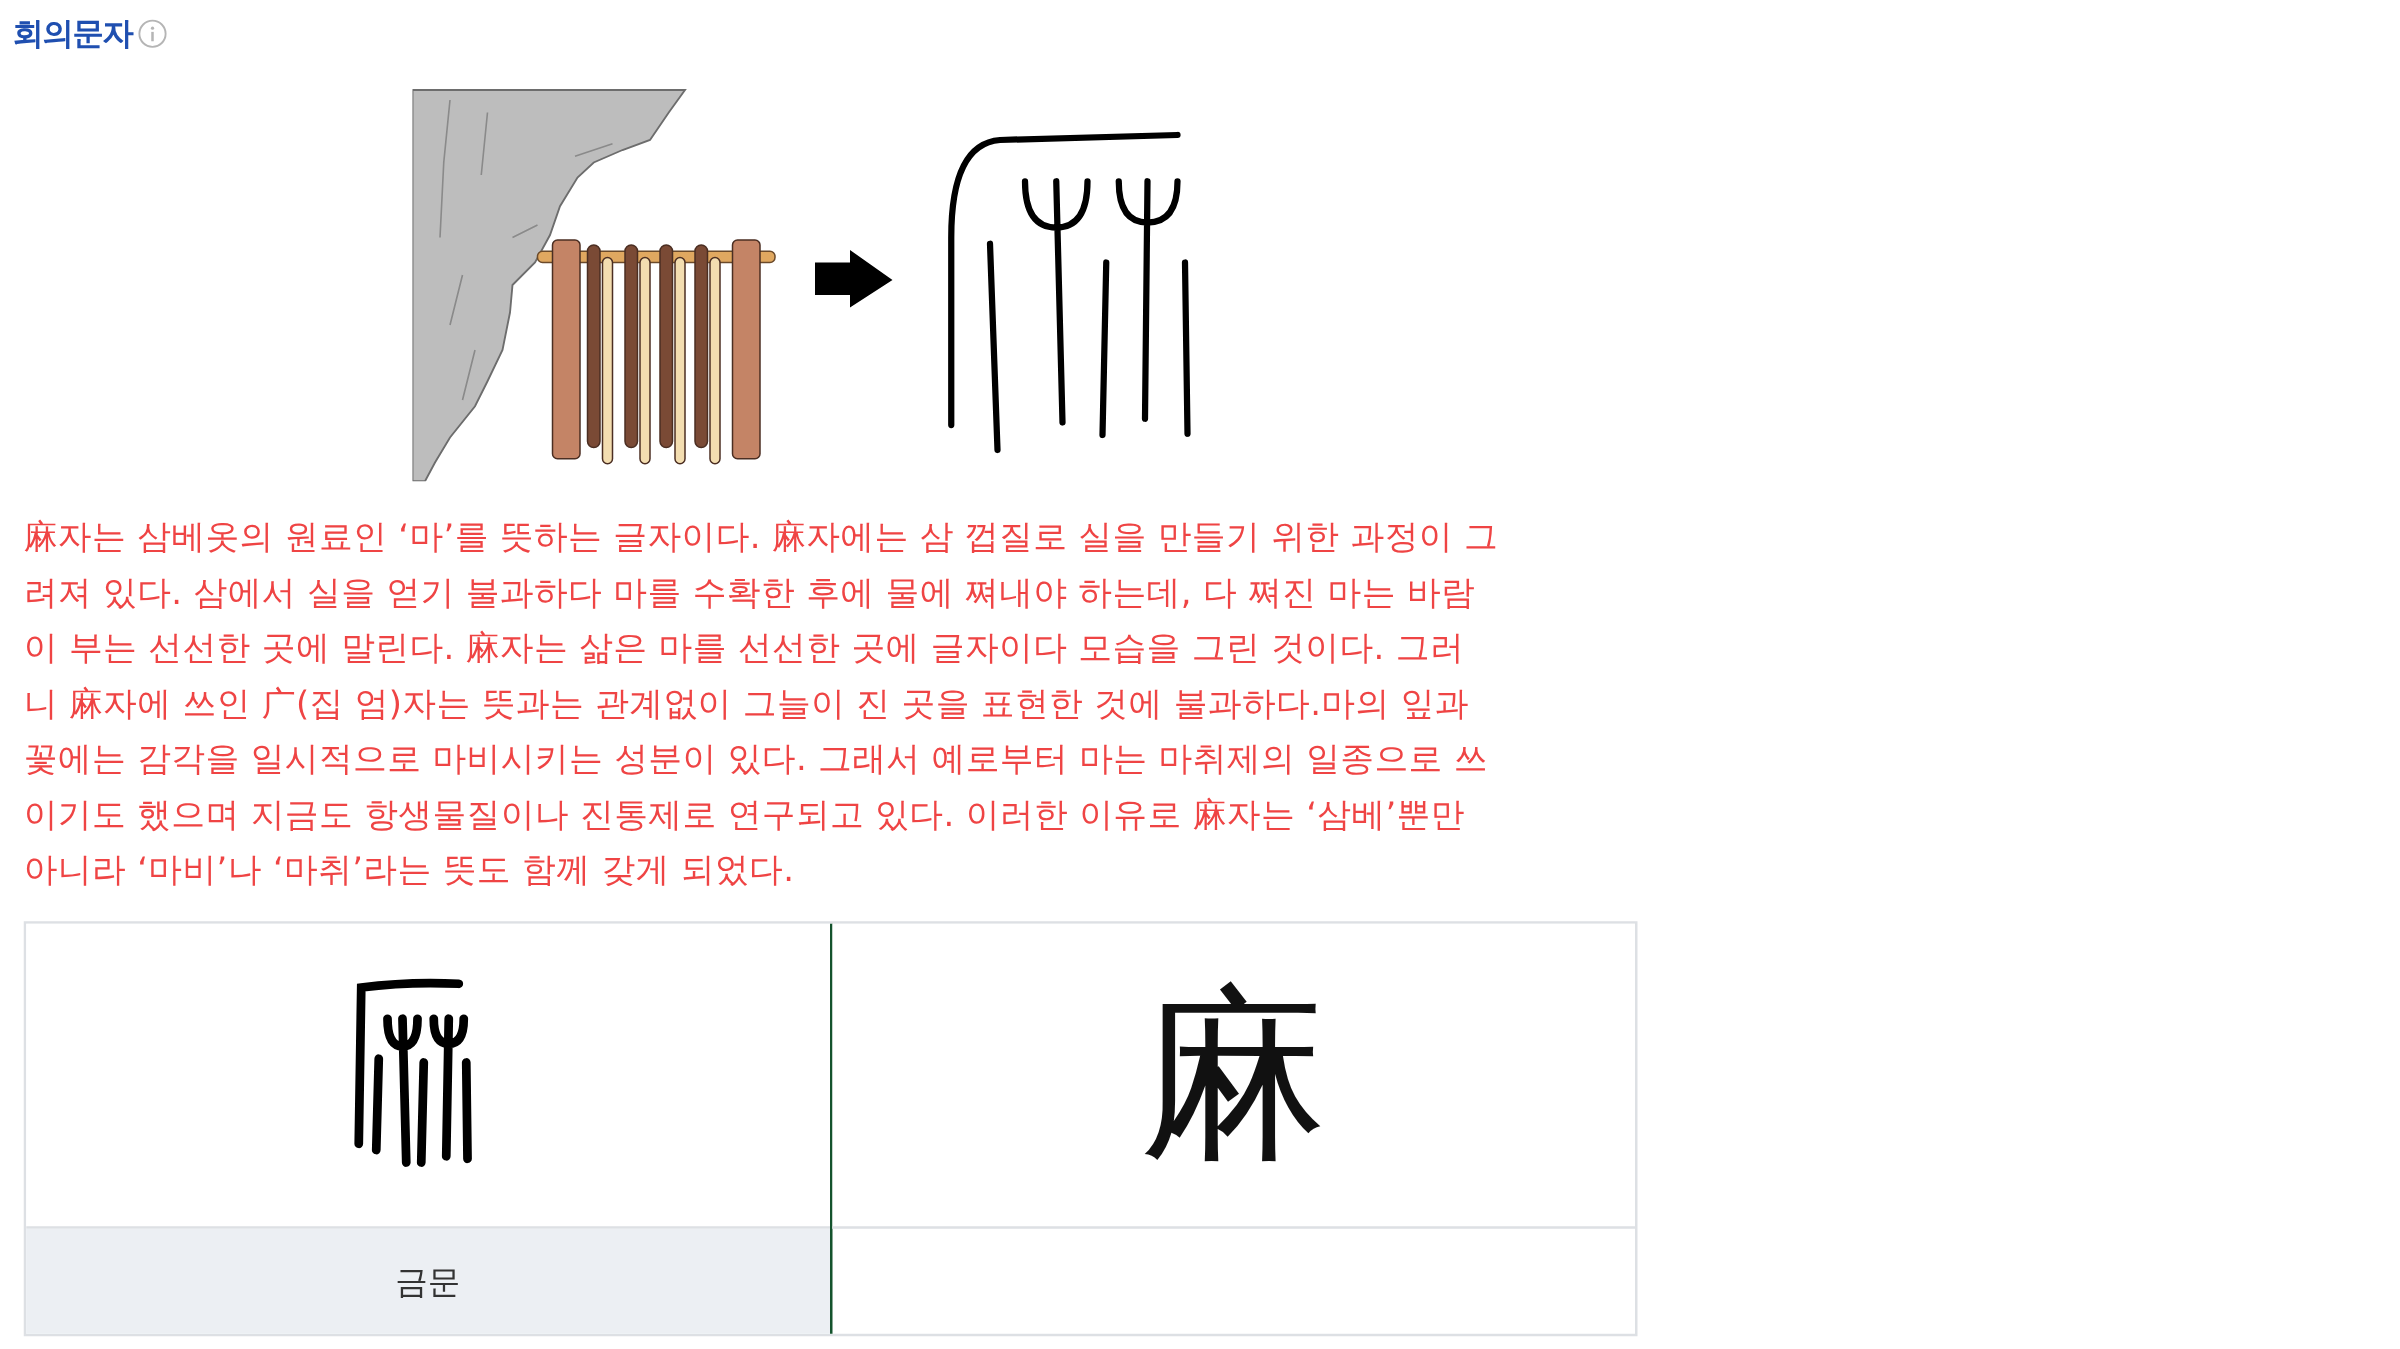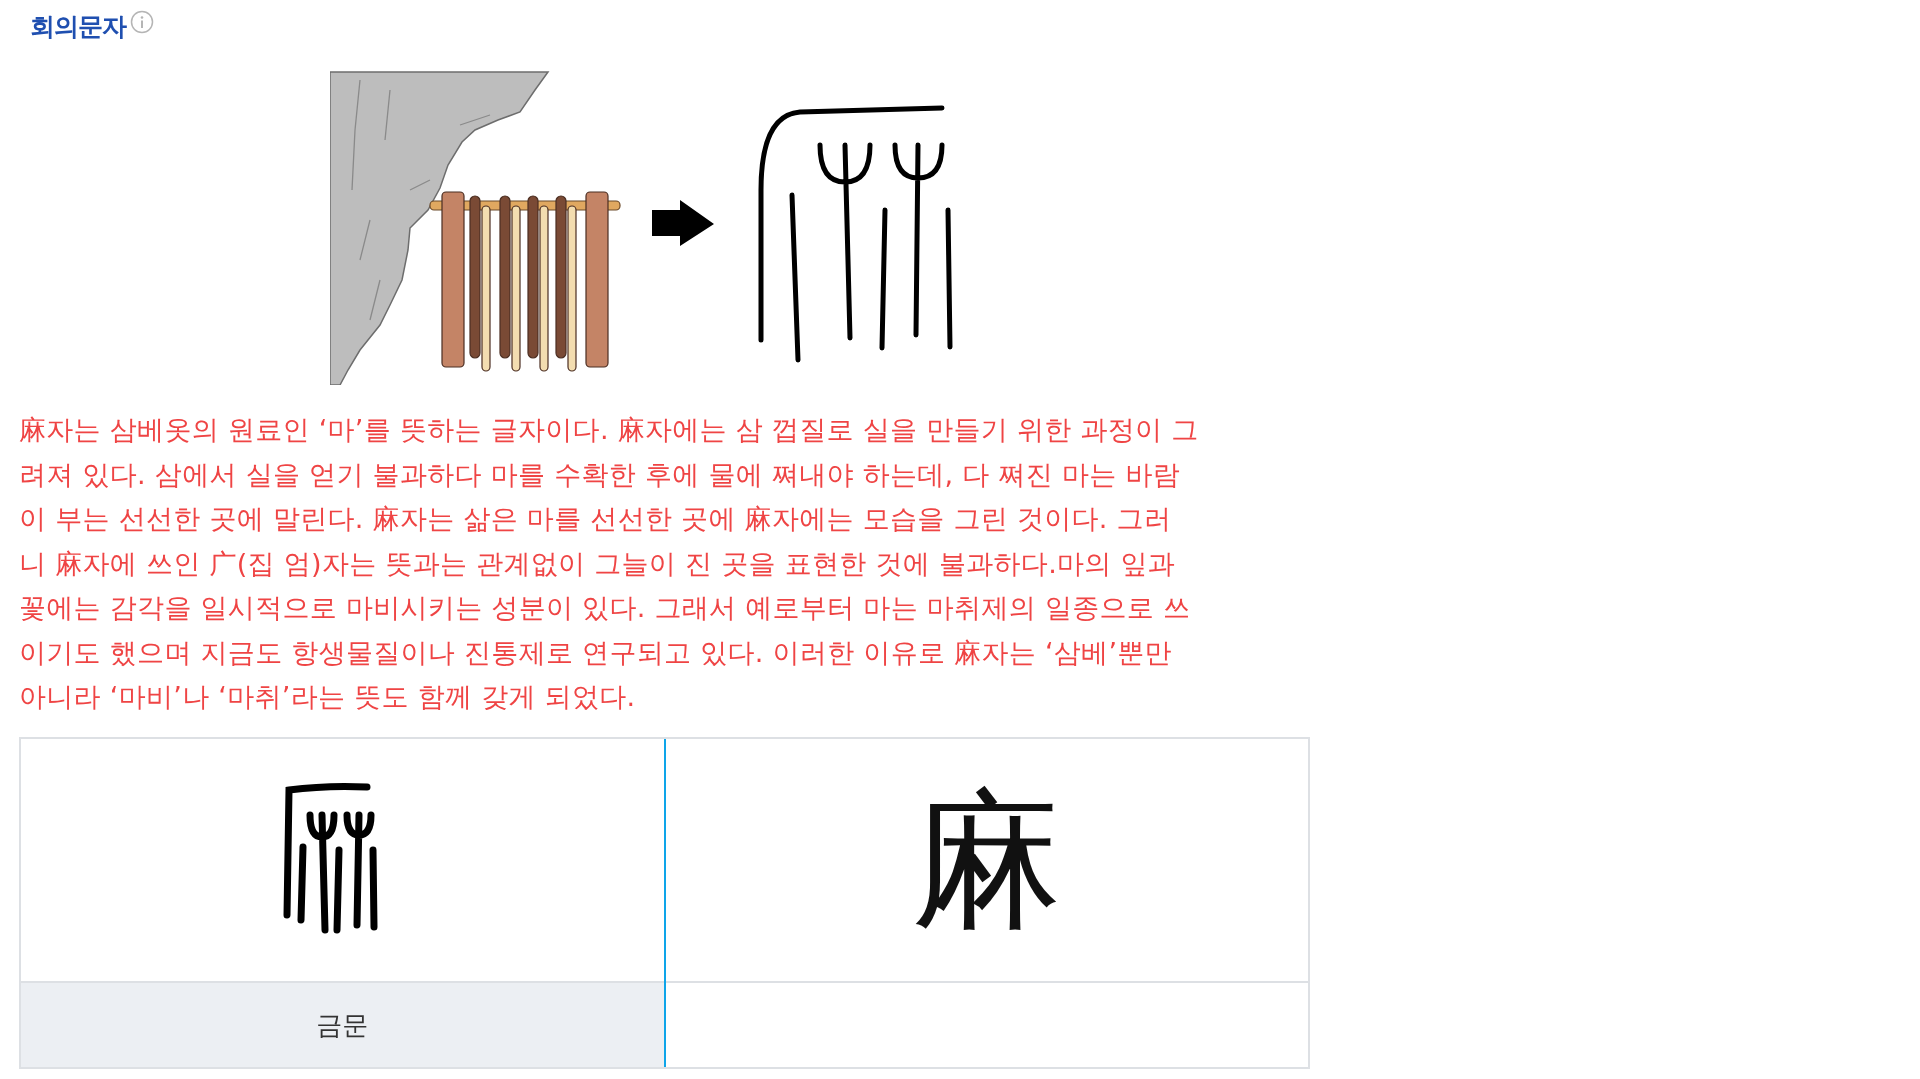--- a/index.html
+++ b/index.html
@@ -1,27 +1,27 @@
 <!DOCTYPE html>
 <html><head>
 <meta charset="utf-8">
 <style>
   html, body { margin:0; padding:0; background:#ffffff; }
   body { width:1920px; height:1079px; position:relative; overflow:hidden;
          font-family:"DejaVu Sans","Liberation Sans",sans-serif; color:#333; }
-  .title-row { position:absolute; left:30px; top:10px; display:flex; }
+  .title-row { position:absolute; left:10px; top:10px; display:flex; align-items:center; }
   .title { font-size:25px; font-weight:bold; color:#1f4fb0; letter-spacing:-1px; }
   .info-icon { width:24px; height:24px; margin-left:4px; }
   .illustration { position:absolute; left:330px; top:70px; width:630px; height:315px; }
   .paragraph { position:absolute; left:19px; top:408px; width:1300px;
                font-size:27px; line-height:44.5px; color:#ef4444; letter-spacing:0.3px; }
   .paragraph .line { display:block; white-space:nowrap; }
   .table { position:absolute; left:19px; top:737px; width:1291px; height:332px;
            border:2px solid #dde0e4; box-sizing:border-box; display:flex; }
-  .col { flex:1; display:flex; flex-direction:column; border-right:2px solid #0ea5e9; }
+  .col { flex:1; display:flex; flex-direction:column; border-right:2px solid #14532d; }
   .col:last-child { border-right:none; }
   .cell-img { height:242px; display:flex; align-items:center; justify-content:center; background:#fff;
               border-bottom:2px solid #dde0e4; }
   .cell-label { flex:1; background:#eceff3; display:flex; align-items:center; justify-content:center;
                 font-size:26px; color:#333; }
   .kaishu { font-family:"DejaVu Serif","Liberation Serif",serif; font-size:150px; color:#111; line-height:1; }
 </style>
 </head>
 <body>
 
@@ -67,21 +67,21 @@
       <path d="M555,140 L552,278"></path>
       <path d="M565,75 Q565,108 588,108 Q612,108 612,75 M588,75 L586,265"></path>
       <path d="M618,140 L620,277"></path>
     </g>
   </svg>
 </div>
 
 <div class="paragraph">
   <span class="line">麻자는 삼베옷의 원료인 ‘마’를 뜻하는 글자이다. 麻자에는 삼 껍질로 실을 만들기 위한 과정이 그</span>
   <span class="line">려져 있다. 삼에서 실을 얻기 불과하다 마를 수확한 후에 물에 쪄내야 하는데, 다 쪄진 마는 바람</span>
-  <span class="line">이 부는 선선한 곳에 말린다. 麻자는 삶은 마를 선선한 곳에 麻자에는 모습을 그린 것이다. 그러</span>
+  <span class="line">이 부는 선선한 곳에 말린다. 麻자는 삶은 마를 선선한 곳에 글자이다 모습을 그린 것이다. 그러</span>
   <span class="line">니 麻자에 쓰인 广(집 엄)자는 뜻과는 관계없이 그늘이 진 곳을 표현한 것에 불과하다.마의 잎과</span>
   <span class="line">꽃에는 감각을 일시적으로 마비시키는 성분이 있다. 그래서 예로부터 마는 마취제의 일종으로 쓰</span>
   <span class="line">이기도 했으며 지금도 항생물질이나 진통제로 연구되고 있다. 이러한 이유로 麻자는 ‘삼베’뿐만</span>
   <span class="line">아니라 ‘마비’나 ‘마취’라는 뜻도 함께 갖게 되었다.</span>
 </div>
 
 <div class="table">
   <div class="col">
     <div class="cell-img">
       <svg width="130" height="170" viewBox="0 0 130 170">

